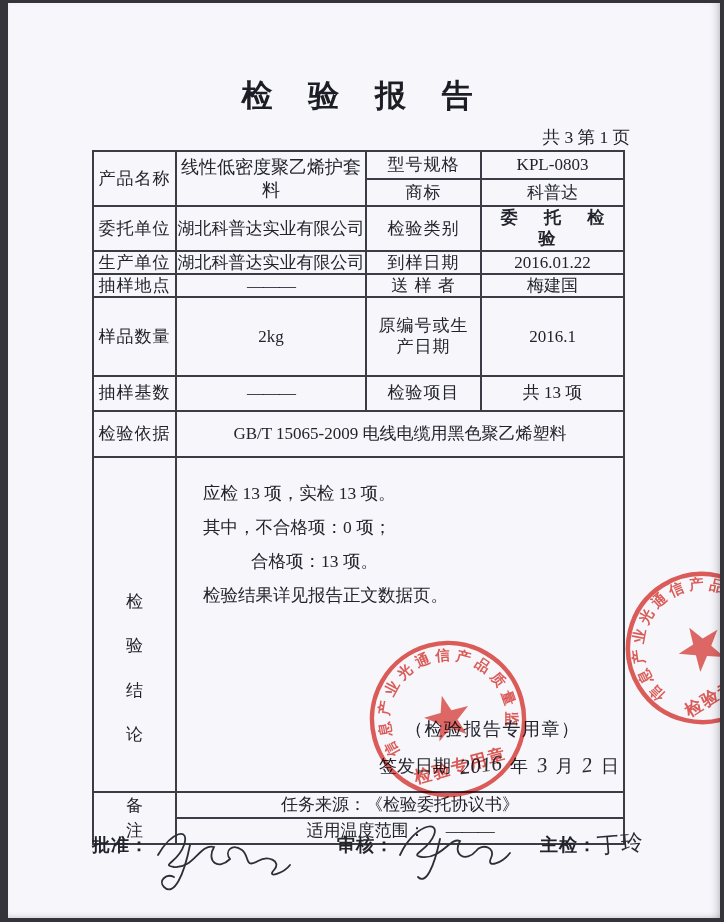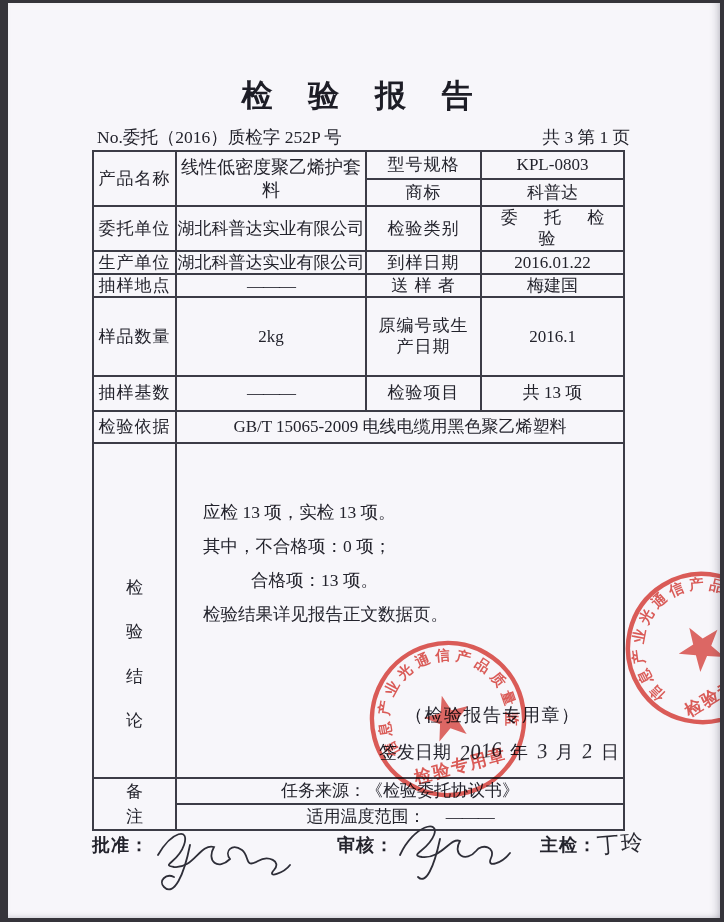--- a/index.html
+++ b/index.html
@@ -22,46 +22,45 @@
   table.main{
     position:absolute;left:84px;top:147px;width:531px;
     border-collapse:collapse;table-layout:fixed;
   }
   table.main td{
     border:2px solid #3c3c46;font-size:17px;text-align:center;
     vertical-align:middle;padding:0;line-height:1.25;color:#23232c;
     overflow:hidden;
   }
   td.lbl{letter-spacing:1px;}
-  td.bold-sp{font-weight:normal;letter-spacing:11px;text-indent:11px;margin-left:8px;}
+  td.bold-sp{font-weight:bold;letter-spacing:11px;text-indent:11px;margin-left:8px;}
   td.left{text-align:left;padding-left:7px;}
   .dash{letter-spacing:-1px;font-size:17px;}
   .vert-label{display:flex;flex-direction:column;align-items:center;justify-content:flex-start;padding-top:88px;gap:23px;height:100%;box-sizing:border-box;}
   .vert-label span{display:block;font-size:17px;}
   .vert-label-sm{line-height:25px;font-size:17px;}
   .concl-cell{position:relative;}
-  .concl-lines{position:absolute;left:26px;top:18px;text-align:left;font-size:17.5px;line-height:34px;margin-top:33px;}
+  .concl-lines{position:absolute;left:26px;top:18px;text-align:left;font-size:17.5px;line-height:34px;}
   .concl-indent{padding-left:48px;}
   .seal-caption{position:absolute;left:228px;top:260px;font-size:18px;letter-spacing:1.5px;white-space:nowrap;}
   .issue-line{position:absolute;left:202px;top:294px;font-size:18px;white-space:nowrap;}
   .hw{display:inline-block;font-size:21px;transform:rotate(-6deg) skewX(-8deg);color:#2b2b33;margin:0 4px;font-weight:500;}
   .footer{position:absolute;left:84px;top:822px;width:600px;height:80px;font-size:18px;}
   .footer .flabel{position:absolute;top:8px;font-weight:bold;letter-spacing:1px;}
   .sig-svg{position:absolute;}
   .chief-sign{position:absolute;left:505px;top:4px;font-size:22px;transform:rotate(-5deg);color:#2a2a33;letter-spacing:2px;}
   .stamps{position:absolute;left:0;top:0;width:712px;height:915px;pointer-events:none;mix-blend-mode:multiply;opacity:.85;}
   .ink-svg path{stroke:#2e2e38;stroke-width:1.8;fill:none;stroke-linecap:round;}
 </style>
 </head>
 <body>
 
 <div class="paper">
 
   <div class="title">检 验 报 告</div>
-  <div class="report-no">No.委托（2016）质检字 252P 号</div>
   <div class="page-info">共 3  第 1 页</div>
 
   <table class="main">
     <colgroup>
         <col style="width:83px">
         <col style="width:190px">
         <col style="width:115px">
         <col style="width:143px">
       </colgroup>
     <tbody>
@@ -98,21 +97,21 @@
       <td>2kg</td>
       <td class="lbl" style="padding:17px 6px">原编号或生产日期</td>
       <td>2016.1</td>
     </tr>
     <tr style="height:35px">
       <td class="lbl">抽样基数</td>
       <td class="dash">———</td>
       <td class="lbl">检验项目</td>
       <td>共 13 项</td>
     </tr>
-    <tr style="height:32px">
+    <tr style="height:46px">
       <td class="lbl">检验依据</td>
       <td class="left" colspan="3">GB/T 15065-2009 电线电缆用黑色聚乙烯塑料</td>
     </tr>
     <tr style="height:335px">
       <td>
         <div class="vert-label">
           <span>检</span>
           <span>验</span>
           <span>结</span>
           <span>论</span>

